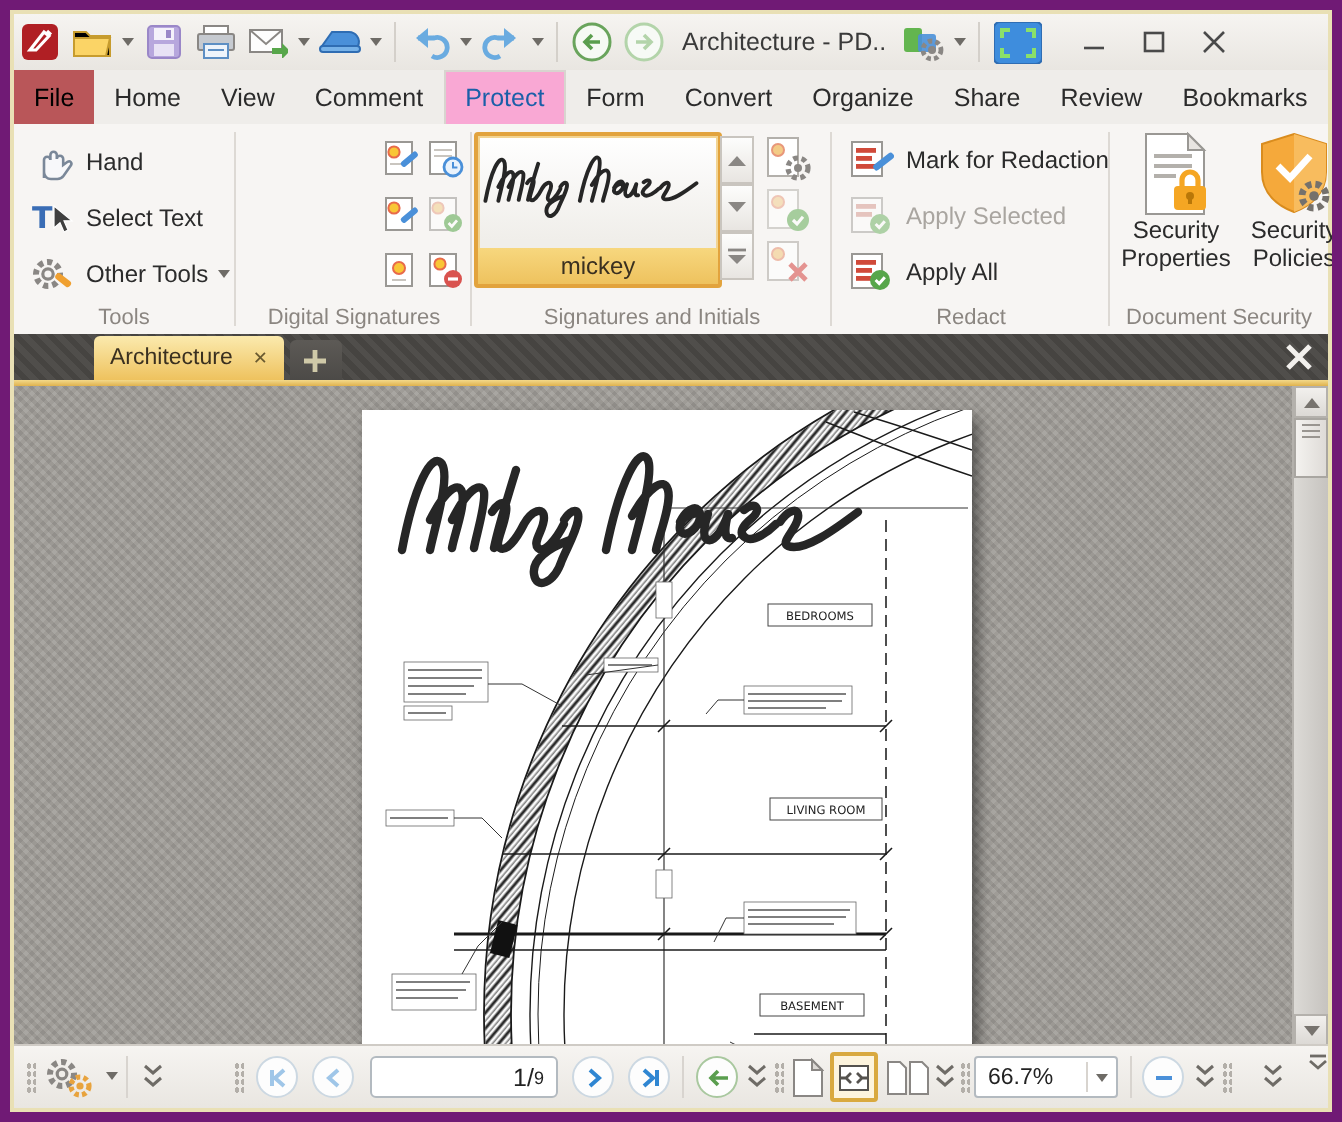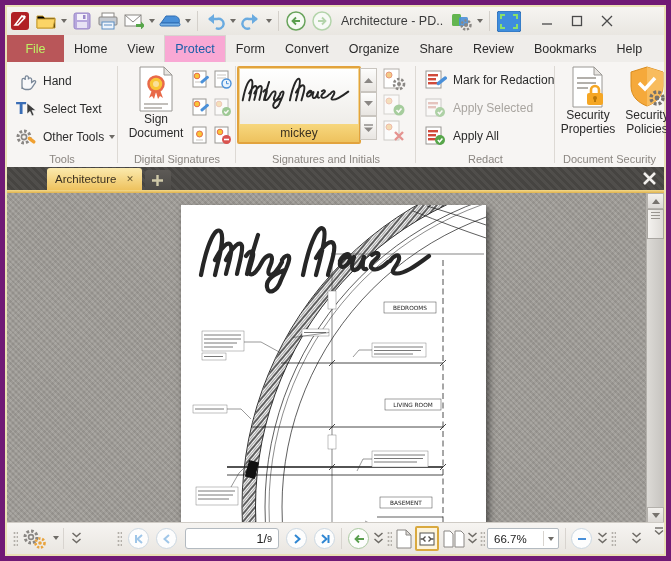--- a/index.html
+++ b/index.html
@@ -13,21 +13,21 @@
   .tico{display:inline-flex;align-items:center;justify-content:center;width:24px;height:24px;margin:0 1px;}
   .car{width:0;height:0;border-left:3.5px solid transparent;border-right:3.5px solid transparent;
        border-top:4px solid #6e6b66;display:inline-block;margin:0 2px;}
   .tsep{width:1px;height:20px;background:#d4d0ca;margin:0 4px;}
   .title-text{font-size:12.5px;color:#3a3a3a;margin:0 6px;white-space:nowrap;}
   .winbtn{display:inline-flex;align-items:center;justify-content:center;width:30px;height:24px;}
   
   .tabrow{position:absolute;left:2px;top:30px;right:2px;height:27px;background:#efedea;
           display:flex;align-items:stretch;border-bottom:1px solid #e3e0db;}
   .rtab{display:flex;align-items:center;padding:0 10px;font-size:12.5px;color:#2b2b2b;cursor:default;}
-  .rtab.file{background:#b95659;color:#bef264;width:37px;justify-content:center;}
+  .rtab.file{background:#b95659;color:#000000;width:37px;justify-content:center;}
   .rtab.active{background:#f9a8d4;color:#1a5fa8;border:1px solid #d8d4cf;border-bottom:none;}
   
   .ribbon{position:absolute;left:2px;top:57px;right:2px;height:105px;background:#f7f5f3;
           border-bottom:1px solid #d2cec9;}
   .gsep{position:absolute;top:4px;bottom:4px;width:1px;background:#ddd9d4;}
   .glab{position:absolute;bottom:2px;font-size:11px;color:#8b8681;text-align:center;}
   .ritem{position:absolute;display:flex;align-items:center;font-size:12px;color:#2b2b2b;height:22px;}
   .ritem .lab{margin-left:6px;white-space:nowrap;}
   .ritem.dis{color:#a9a5a0;}
   .bigbtn{position:absolute;display:flex;flex-direction:column;align-items:center;font-size:12px;color:#2b2b2b;}
@@ -213,20 +213,21 @@
       <svg width="12" height="12">
           <path d="M1,1 L11,11 M11,1 L1,11" stroke="#4a4a4a" stroke-width="1.3"></path>
         </svg>
     </span>
   </div>
 
   <div class="tabrow">
     <span class="rtab file">File</span>
     <span class="rtab">Home</span>
     <span class="rtab">View</span>
+    <span class="rtab">Comment</span>
     <span class="rtab active">Protect</span>
     <span class="rtab">Form</span>
     <span class="rtab">Convert</span>
     <span class="rtab">Organize</span>
     <span class="rtab">Share</span>
     <span class="rtab">Review</span>
     <span class="rtab">Bookmarks</span>
     <span class="rtab">Help</span>
 
   </div>
@@ -251,34 +252,20 @@
           <circle cx="9" cy="10" r="6" fill="none" stroke="#8a8784" stroke-width="3" stroke-dasharray="2.6,2"></circle>
           <circle cx="9" cy="10" r="2.6" fill="none" stroke="#8a8784" stroke-width="1.6"></circle>
           <rect x="12" y="11" width="9" height="3.4" rx="1.6" fill="#f0a030" transform="rotate(38 16 13)"></rect>
         </svg>
       <span class="lab">Other Tools</span>
       <span class="car" style="margin-left:5px"></span>
     </div>
     <div class="glab" style="left:0;width:110px">Tools</div>
     <div class="gsep" style="left:110px"></div>
 
-    <div class="bigbtn" style="left:118px;top:4px;width:62px">
-      <svg width="40" height="46">
-          <path d="M4,1 h24 l8,8 v36 h-32 z" fill="#fff" stroke="#9a9894"></path>
-          <path d="M28,1 l8,8 h-8 z" fill="#e8e5e1" stroke="#9a9894"></path>
-          <circle cx="20" cy="18" r="7.5" fill="#f9c636" stroke="#e86a4a" stroke-width="2.5"></circle>
-          <circle cx="20" cy="18" r="3" fill="#f9e19a"></circle>
-          <path d="M16,24 l-3,8 3,-2 2,3 2,-7 z" fill="#e86a4a"></path>
-          <path d="M24,24 l3,8 -3,-2 -2,3 -2,-7 z" fill="#e86a4a"></path>
-          <line x1="8" y1="38" x2="32" y2="38" stroke="#b3b0ab" stroke-width="1.6"></line>
-          <line x1="8" y1="42" x2="26" y2="42" stroke="#b3b0ab" stroke-width="1.6"></line>
-        </svg>
-      <span class="l2">Sign</span>
-      <span class="l2">Document</span>
-    </div>
 
     <span class="abs" style="left:185px;top:8px">
         <svg width="18" height="20">
           <rect x="1" y="1" width="13" height="16" fill="#fff" stroke="#9a9894"></rect>
           <circle cx="5" cy="6" r="2.8" fill="#f9c636" stroke="#e86a4a"></circle>
           <line x1="3" y1="12" x2="11" y2="12" stroke="#c9c5bf"></line>
           <rect x="8" y="8" width="10" height="3" rx="1.2" fill="#4a90d9" transform="rotate(-40 13 10)"></rect>
         </svg>
       </span>
     <span class="abs" style="left:207px;top:8px">

